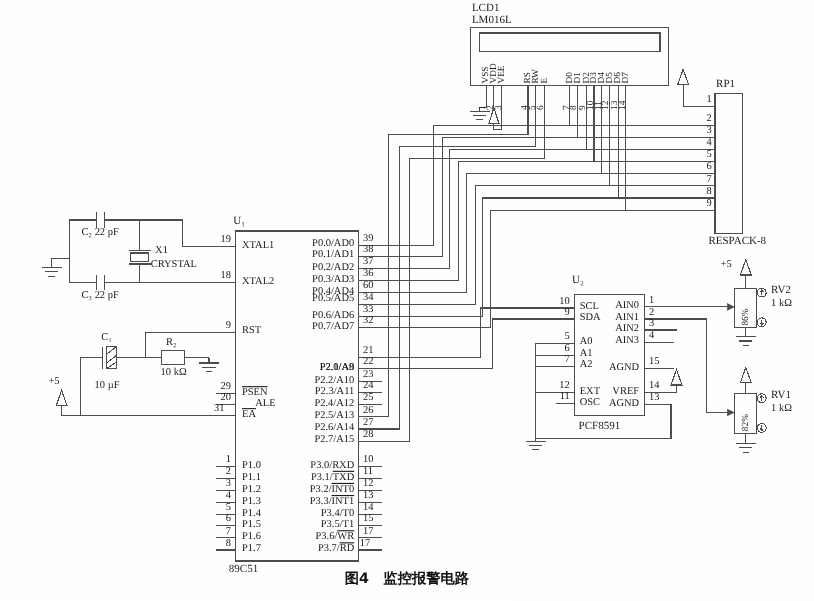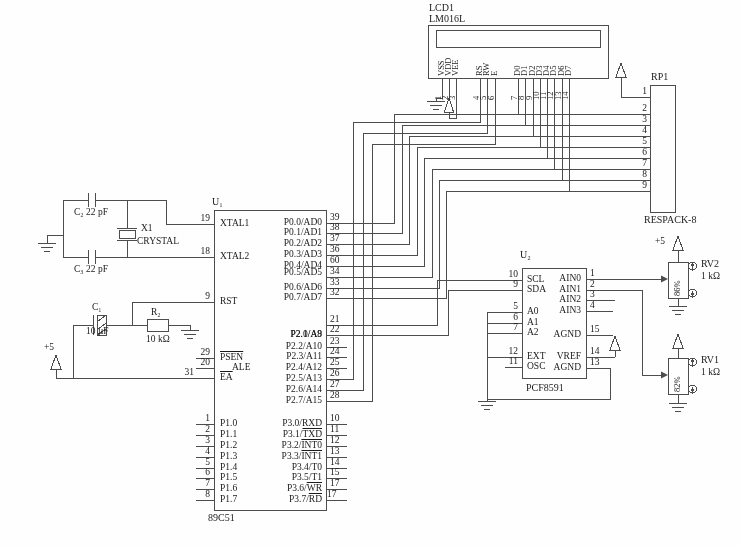--- a/index.html
+++ b/index.html
@@ -131,21 +131,21 @@
 <div class="t v" style="left:553px;top:80px;height:20px">13</div>
 <div class="t v" style="left:560px;top:80px;height:20px">14</div>
 
 <div class="t ref" style="left:212px;top:196px">U₁</div>
 <div class="t ref" style="left:208px;top:512px">89C51</div>
 <div class="t r" style="left:186px;top:213px;width:24px">19</div>
 <div class="t r" style="left:186px;top:246px;width:24px">18</div>
 <div class="t r" style="left:186px;top:291px;width:24px">9</div>
 <div class="t r" style="left:186px;top:347px;width:24px">29</div>
 <div class="t r" style="left:186px;top:357px;width:24px">20</div>
-<div class="t r" style="left:170px;top:367px;width:24px">31</div>
+<div class="t r" style="left:180px;top:367px;width:24px">31</div>
 <div class="t r" style="left:186px;top:413px;width:24px">1</div>
 <div class="t r" style="left:186px;top:424px;width:24px">2</div>
 <div class="t r" style="left:186px;top:435px;width:24px">3</div>
 <div class="t r" style="left:186px;top:446px;width:24px">4</div>
 <div class="t r" style="left:186px;top:457px;width:24px">5</div>
 <div class="t r" style="left:186px;top:467px;width:24px">6</div>
 <div class="t r" style="left:186px;top:478px;width:24px">7</div>
 <div class="t r" style="left:186px;top:489px;width:24px">8</div>
 <div class="t" style="left:220px;top:218px"><span>XTAL1</span><span class="ov"></span></div>
 <div class="t" style="left:220px;top:251px"><span>XTAL2</span><span class="ov"></span></div>
@@ -260,19 +260,20 @@
 <div class="t v" style="left:672px;top:360px;height:32px">82%</div>
 <div class="t ref" style="left:701px;top:354px">RV1</div>
 <div class="t" style="left:701px;top:367px">1 kΩ</div>
 
 <div class="t" style="left:74px;top:207px"><span>C₂</span> <span>22 pF</span></div>
 <div class="t" style="left:74px;top:264px"><span>C₃</span> <span>22 pF</span></div>
 <div class="t" style="left:141px;top:223px">X1</div>
 <div class="t" style="left:137px;top:236px">CRYSTAL</div>
 
 <div class="t" style="left:92px;top:302px">C₁</div>
-<div class="t" style="left:86px;top:326px">10 µF</div>
+<div class="t" style="left:86px;top:346px">10 µF</div>
 <div class="t" style="left:151px;top:307px">R₂</div>
 <div class="t" style="left:146px;top:334px">10 kΩ</div>
 <div class="t" style="left:44px;top:342px">+5</div>
 
+<div class="t cap" style="left:0;top:521px">图4　监控报警电路</div>
 
 </div>
 
 </body></html>

